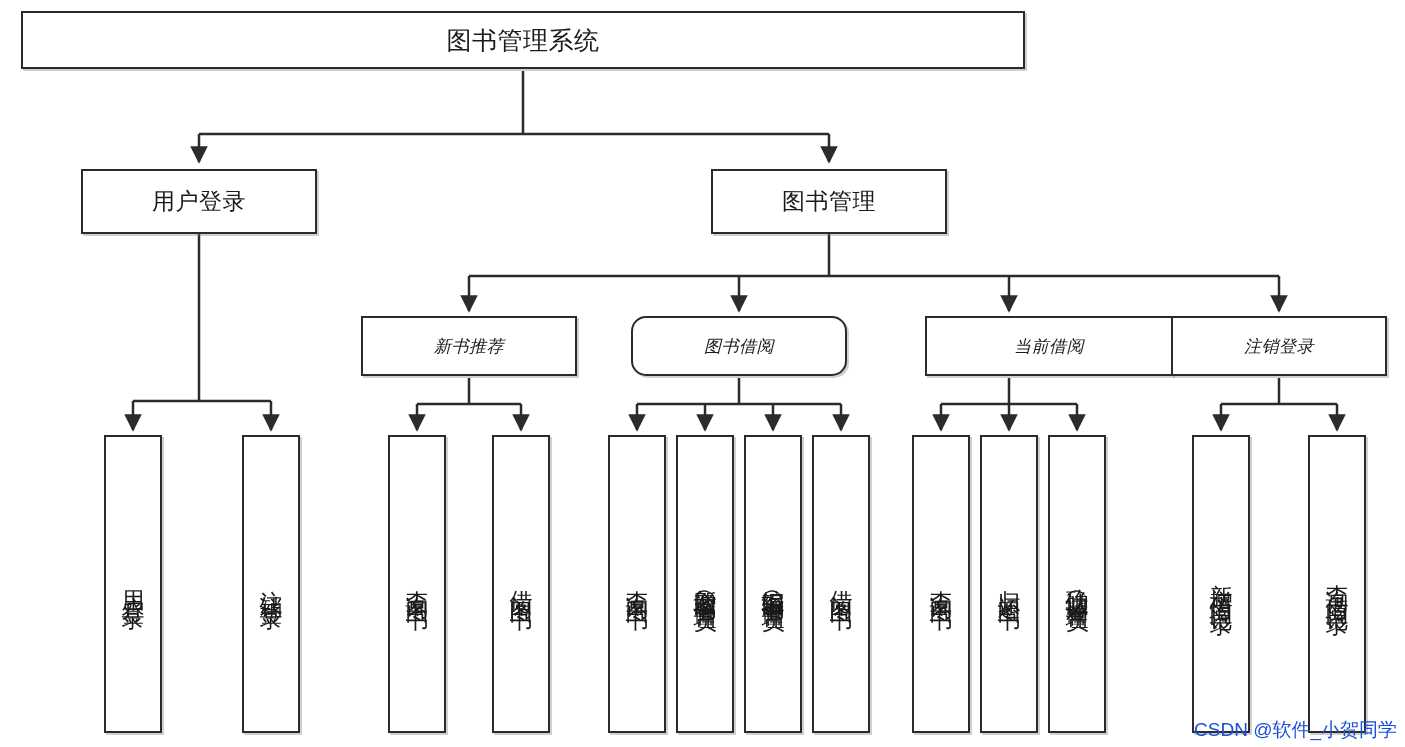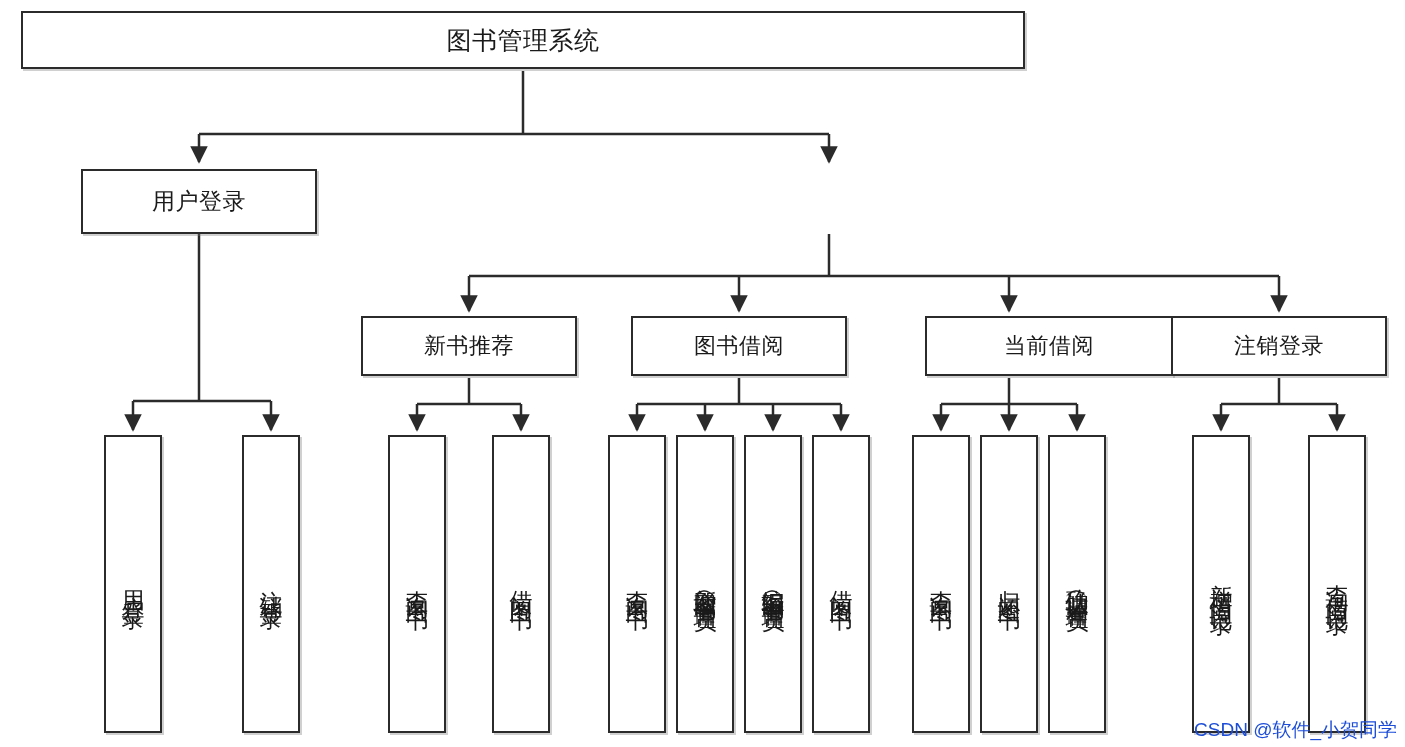--- a/index.html
+++ b/index.html
@@ -30,21 +30,21 @@
     justify-content:center;
     box-shadow:2px 2px 0 rgba(120,120,120,.35);
   }
   .node .label{
     color:#1a1a1a;
     letter-spacing:0.5px;
     white-space:nowrap;
   }
   .node.root .label{ font-size:25px; }
   .node.lvl2 .label{ font-size:23px; }
-  .node.lvl3 .label{ font-size:22px; }
+  .node.lvl3 .label{ font-size:17px;font-style:italic; }
 
   
   .node.leaf{
     align-items:center;
     justify-content:center;
   }
   .node.leaf .label{
     writing-mode:vertical-rl;
     text-orientation:upright;
     font-size:23px;
@@ -124,25 +124,28 @@
     </g>
   </svg>
 
   <div class="node root" style="left:21px; top:11px; width:1004px; height:58px;">
     <span class="label">图书管理系统</span>
   </div>
 
   <div class="node lvl2" style="left:81px; top:169px; width:236px; height:65px;">
     <span class="label">用户登录</span>
   </div>
+  <div class="node lvl2" style="left:711px; top:169px; width:236px; height:65px;">
+    <span class="label">图书管理</span>
+  </div>
 
   <div class="node lvl3" style="left:361px; top:316px; width:216px; height:60px;">
     <span class="label">新书推荐</span>
   </div>
-  <div class="node lvl3" style="left:631px; top:316px; width:216px; height:60px;">
+  <div class="node lvl3" style="left:631px; top:316px; width:216px; height:60px;border-radius:15px;">
     <span class="label">图书借阅</span>
   </div>
   <div class="node lvl3" style="left:901px; top:316px; width:248px; height:60px;margin-left:24px;">
     <span class="label">当前借阅</span>
   </div>
   <div class="node lvl3" style="left:1171px; top:316px; width:216px; height:60px;">
     <span class="label">注销登录</span>
   </div>
 
   <div class="node leaf" style="left:104px; top:435px; width:58px; height:298px;">

